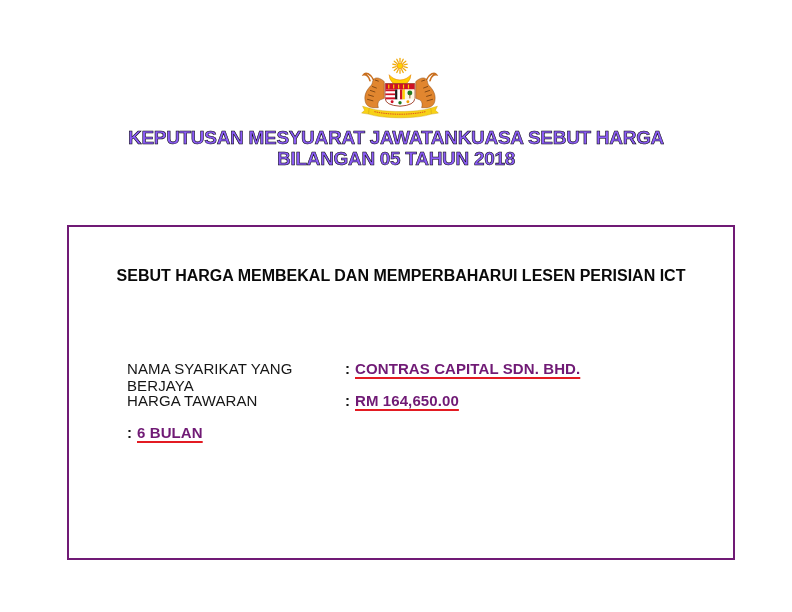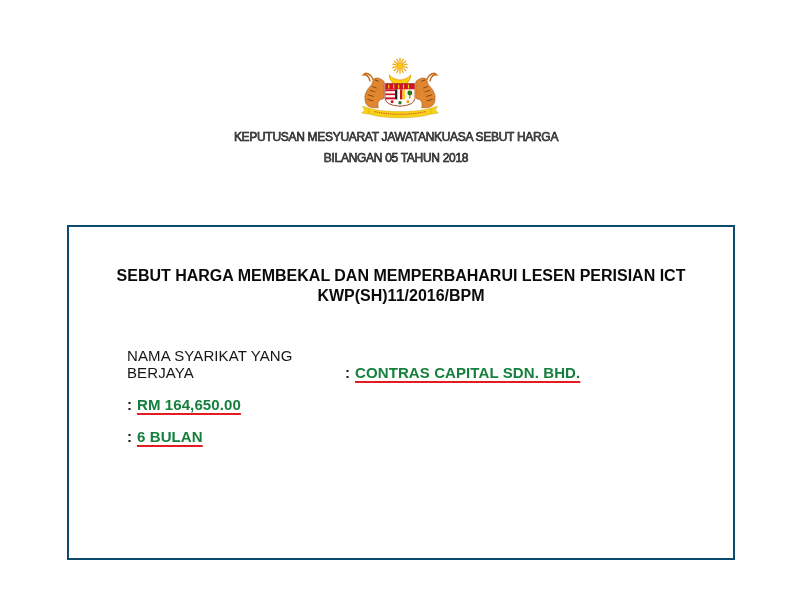--- a/index.html
+++ b/index.html
@@ -29,36 +29,36 @@
 
   
   .doc-title {
     position: absolute;
     top: 127px;
     left: 0;
     width: 100%;
     text-align: center;
   }
   .doc-title .title-line {
-    font-size: 12px;
+    font-size: 19px;
     line-height: 21px;
-    font-weight: 400;
+    font-weight: 700;
     letter-spacing: -0.3px;
     -webkit-text-stroke: 0.55px #000000;
-    color: #737373;
+    color: #8b5cf6;
   }
 
   
   .notice-box {
     position: absolute;
     left: 67px;
     top: 225px;
     width: 664px;
     height: 331px;
-    border: 2px solid #0c4a6e;
+    border: 2px solid #701a75;
     background: #ffffff;
     box-sizing: content-box;
   }
   .notice-heading {
     margin-top: 39px;
     text-align: center;
   }
   .notice-heading .heading-line {
     font-size: 16px;
     line-height: 20px;
@@ -67,41 +67,41 @@
   }
 
   .fields {
     position: absolute;
     left: 58px;
     top: 133px;
     width: 560px;
   }
   .field-row {
     display: flex;
-    align-items: flex-end;
+    align-items: flex-start;
     height: 21px;
     margin-bottom: 11px;
     font-size: 15px;
   }
   .field-label {
     width: 218px;
     flex: 0 0 218px;
     font-weight: 400;
     color: #161616;
     letter-spacing: 0.1px;
   }
   .field-colon {
     width: 10px;
     flex: 0 0 10px;
     font-weight: 700;
     color: #161616;
   }
   .field-value {
     font-weight: 700;
-    color: #15803d;
+    color: #701a75;
     text-decoration: underline;
     text-decoration-color: #e31b23;
     text-decoration-thickness: 1.5px;
     text-underline-offset: 3px;
     letter-spacing: 0.1px;
   }
 </style>
 </head>
 <body>
 
@@ -194,30 +194,30 @@
   </div>
 
   <div class="doc-title">
     <div class="title-line">KEPUTUSAN MESYUARAT JAWATANKUASA SEBUT HARGA</div>
     <div class="title-line">BILANGAN 05 TAHUN 2018</div>
   </div>
 
   <div class="notice-box">
     <div class="notice-heading">
       <div class="heading-line">SEBUT HARGA MEMBEKAL DAN MEMPERBAHARUI LESEN PERISIAN ICT</div>
-      <div class="heading-line">KWP(SH)11/2016/BPM</div>
     </div>
 
     <div class="fields">
       <div class="field-row">
         <span class="field-label">NAMA SYARIKAT YANG BERJAYA</span>
         <span class="field-colon">:</span>
         <span class="field-value">CONTRAS CAPITAL SDN. BHD.</span>
       </div>
       <div class="field-row">
+        <span class="field-label">HARGA TAWARAN</span>
         <span class="field-colon">:</span>
         <span class="field-value">RM 164,650.00</span>
       </div>
       <div class="field-row">
         <span class="field-colon">:</span>
         <span class="field-value">6 BULAN</span>
       </div>
     </div>
   </div>
 

